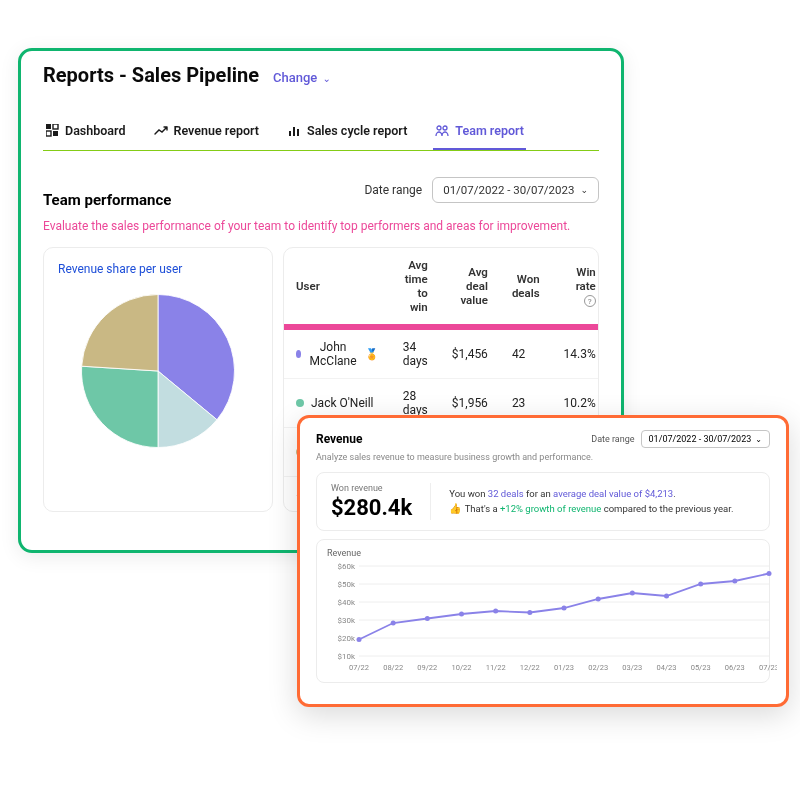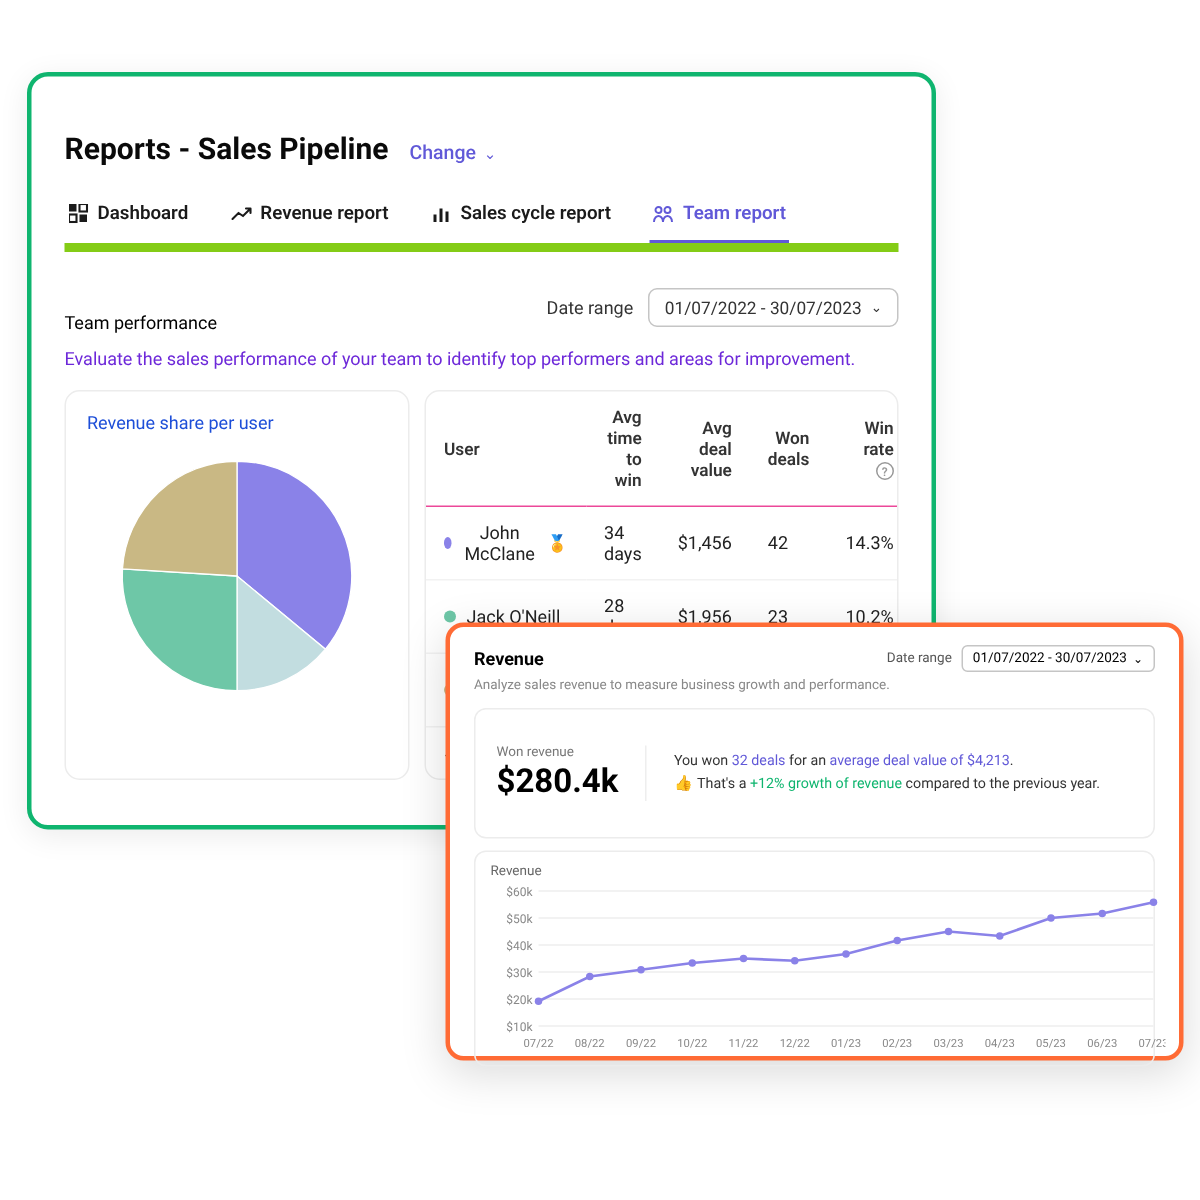--- a/index.html
+++ b/index.html
@@ -1,53 +1,53 @@
 <!DOCTYPE html>
 <html><head>
 <meta charset="utf-8">
 <style>
 *{box-sizing:border-box;margin:0;padding:0;font-family:-apple-system,BlinkMacSystemFont,"Segoe UI",Roboto,sans-serif}
 body{background:#fff;width:800px;height:800px;position:relative;overflow:hidden}
-.main-card{position:absolute;left:18px;top:48px;width:606px;height:505px;background:#fff;border:3px solid #0fb56f;border-radius:14px;box-shadow:0 4px 20px rgba(0,0,0,0.08);padding:36px 22px}
+.main-card{position:absolute;left:18px;top:48px;width:606px;height:505px;background:#fff;border:3px solid #0fb56f;border-radius:14px;box-shadow:0 4px 20px rgba(0,0,0,0.08);padding:12px 22px}
 .page-title{font-size:20px;font-weight:700;color:#0a0a0a;display:inline}
 .change-link{font-size:13px;color:#6159d8;font-weight:500;margin-left:10px;cursor:pointer}
 .chev{font-size:10px;margin-left:2px}
-.tabs{display:flex;gap:24px;margin-top:18px;border-bottom:6px solid #84cc16}
+.tabs{display:flex;gap:24px;margin-top:30px;border-bottom:1px solid #84cc16}
 .tab{display:flex;align-items:center;gap:6px;padding:6px 2px 10px;font-size:12.5px;font-weight:600;color:#1a1a1a;cursor:pointer;border-bottom:2px solid transparent}
 .tab.active{color:#6159d8;border-bottom-color:#6159d8}
 .tab .ico{width:14px;height:14px;display:inline-flex;align-items:center;justify-content:center}
-.section-title{font-size:12px;font-weight:400;margin-top:20px}
+.section-title{font-size:15px;font-weight:700;margin-top:20px}
 .date-row{display:flex;justify-content:space-between;align-items:center;margin-top:20px}
 .date-label{font-size:12px;color:#333}
 .date-picker{border:1px solid #c5c5c5;border-radius:6px;padding:5px 10px;font-size:11.5px;color:#333;display:flex;align-items:center;gap:6px;cursor:pointer}
-.subtitle{font-size:12px;color:#6d28d9;margin-top:10px}
+.subtitle{font-size:12px;color:#ec4899;margin-top:10px}
 .content-row{display:flex;gap:10px;margin-top:14px}
 .pie-card{width:230px;border:1px solid #ececec;border-radius:10px;padding:14px}
 .pie-title{font-size:12px;color:#1d4ed8;margin-bottom:10px}
 .pie{width:170px;height:170px;margin:8px auto}
 .table-card{flex:1;border:1px solid #ececec;border-radius:10px;overflow:hidden}
 table{width:100%;border-collapse:collapse;font-size:12px}
-th{text-align:right;font-weight:600;color:#333;padding:10px 12px;border-bottom:1px solid #ec4899;font-size:11.5px}
+th{text-align:right;font-weight:600;color:#333;padding:10px 12px;border-bottom:6px solid #ec4899;font-size:11.5px}
 th:first-child{text-align:left}
 td{padding:10px 12px;border-bottom:1px solid #f2f2f2;color:#222}
 td:first-child{text-align:center}
 .user-cell{display:flex;align-items:center;gap:7px}
 .dot{width:8px;height:8px;border-radius:50%;display:inline-block}
 .ribbon-ico{color:#c2a94b;font-size:11px}
 .avg-row{padding:10px 12px;font-size:12px;color:#333;display:flex;align-items:center;gap:6px;cursor:pointer}
 .help{display:inline-flex;width:12px;height:12px;border:1px solid #999;border-radius:50%;align-items:center;justify-content:center;font-size:8px;color:#999;margin-left:2px}
 
 .overlay-card{position:absolute;left:297px;top:415px;width:492px;height:292px;background:#fff;border:3px solid #ff6b35;border-radius:12px;box-shadow:0 8px 30px rgba(0,0,0,0.15);padding:12px 16px}
 .ov-head{display:flex;justify-content:space-between;align-items:center}
 .ov-title{font-size:12px;font-weight:700}
 .ov-date{display:flex;align-items:center;gap:6px}
 .ov-date-label{font-size:9px;color:#555}
 .ov-date-picker{border:1px solid #c5c5c5;border-radius:4px;padding:3px 7px;font-size:9px;display:flex;align-items:center;gap:4px;cursor:pointer}
 .ov-sub{font-size:9px;color:#888;margin-top:4px}
-.kpi-card{border:1px solid #ececec;border-radius:8px;margin-top:10px;padding:24px 14px;display:flex;gap:18px;align-items:center}
+.kpi-card{border:1px solid #ececec;border-radius:8px;margin-top:10px;padding:10px 14px;display:flex;gap:18px;align-items:center}
 .kpi-left{border-right:1px solid #eee;padding-right:18px}
 .kpi-label{font-size:9px;color:#777}
 .kpi-value{font-size:22px;font-weight:700;margin-top:2px}
 .kpi-text{font-size:9.5px;color:#333;line-height:1.6}
 .kpi-text .hl{color:#6159d8}
 .kpi-text .gr{color:#0fb56f}
 .thumb{color:#0fb56f;font-size:10px;margin-right:3px}
 .chart-card{border:1px solid #ececec;border-radius:8px;margin-top:8px;padding:8px 10px}
 .chart-title{font-size:9px;color:#666;margin-bottom:4px}
 .chart-wrap{position:relative;height:112px}

